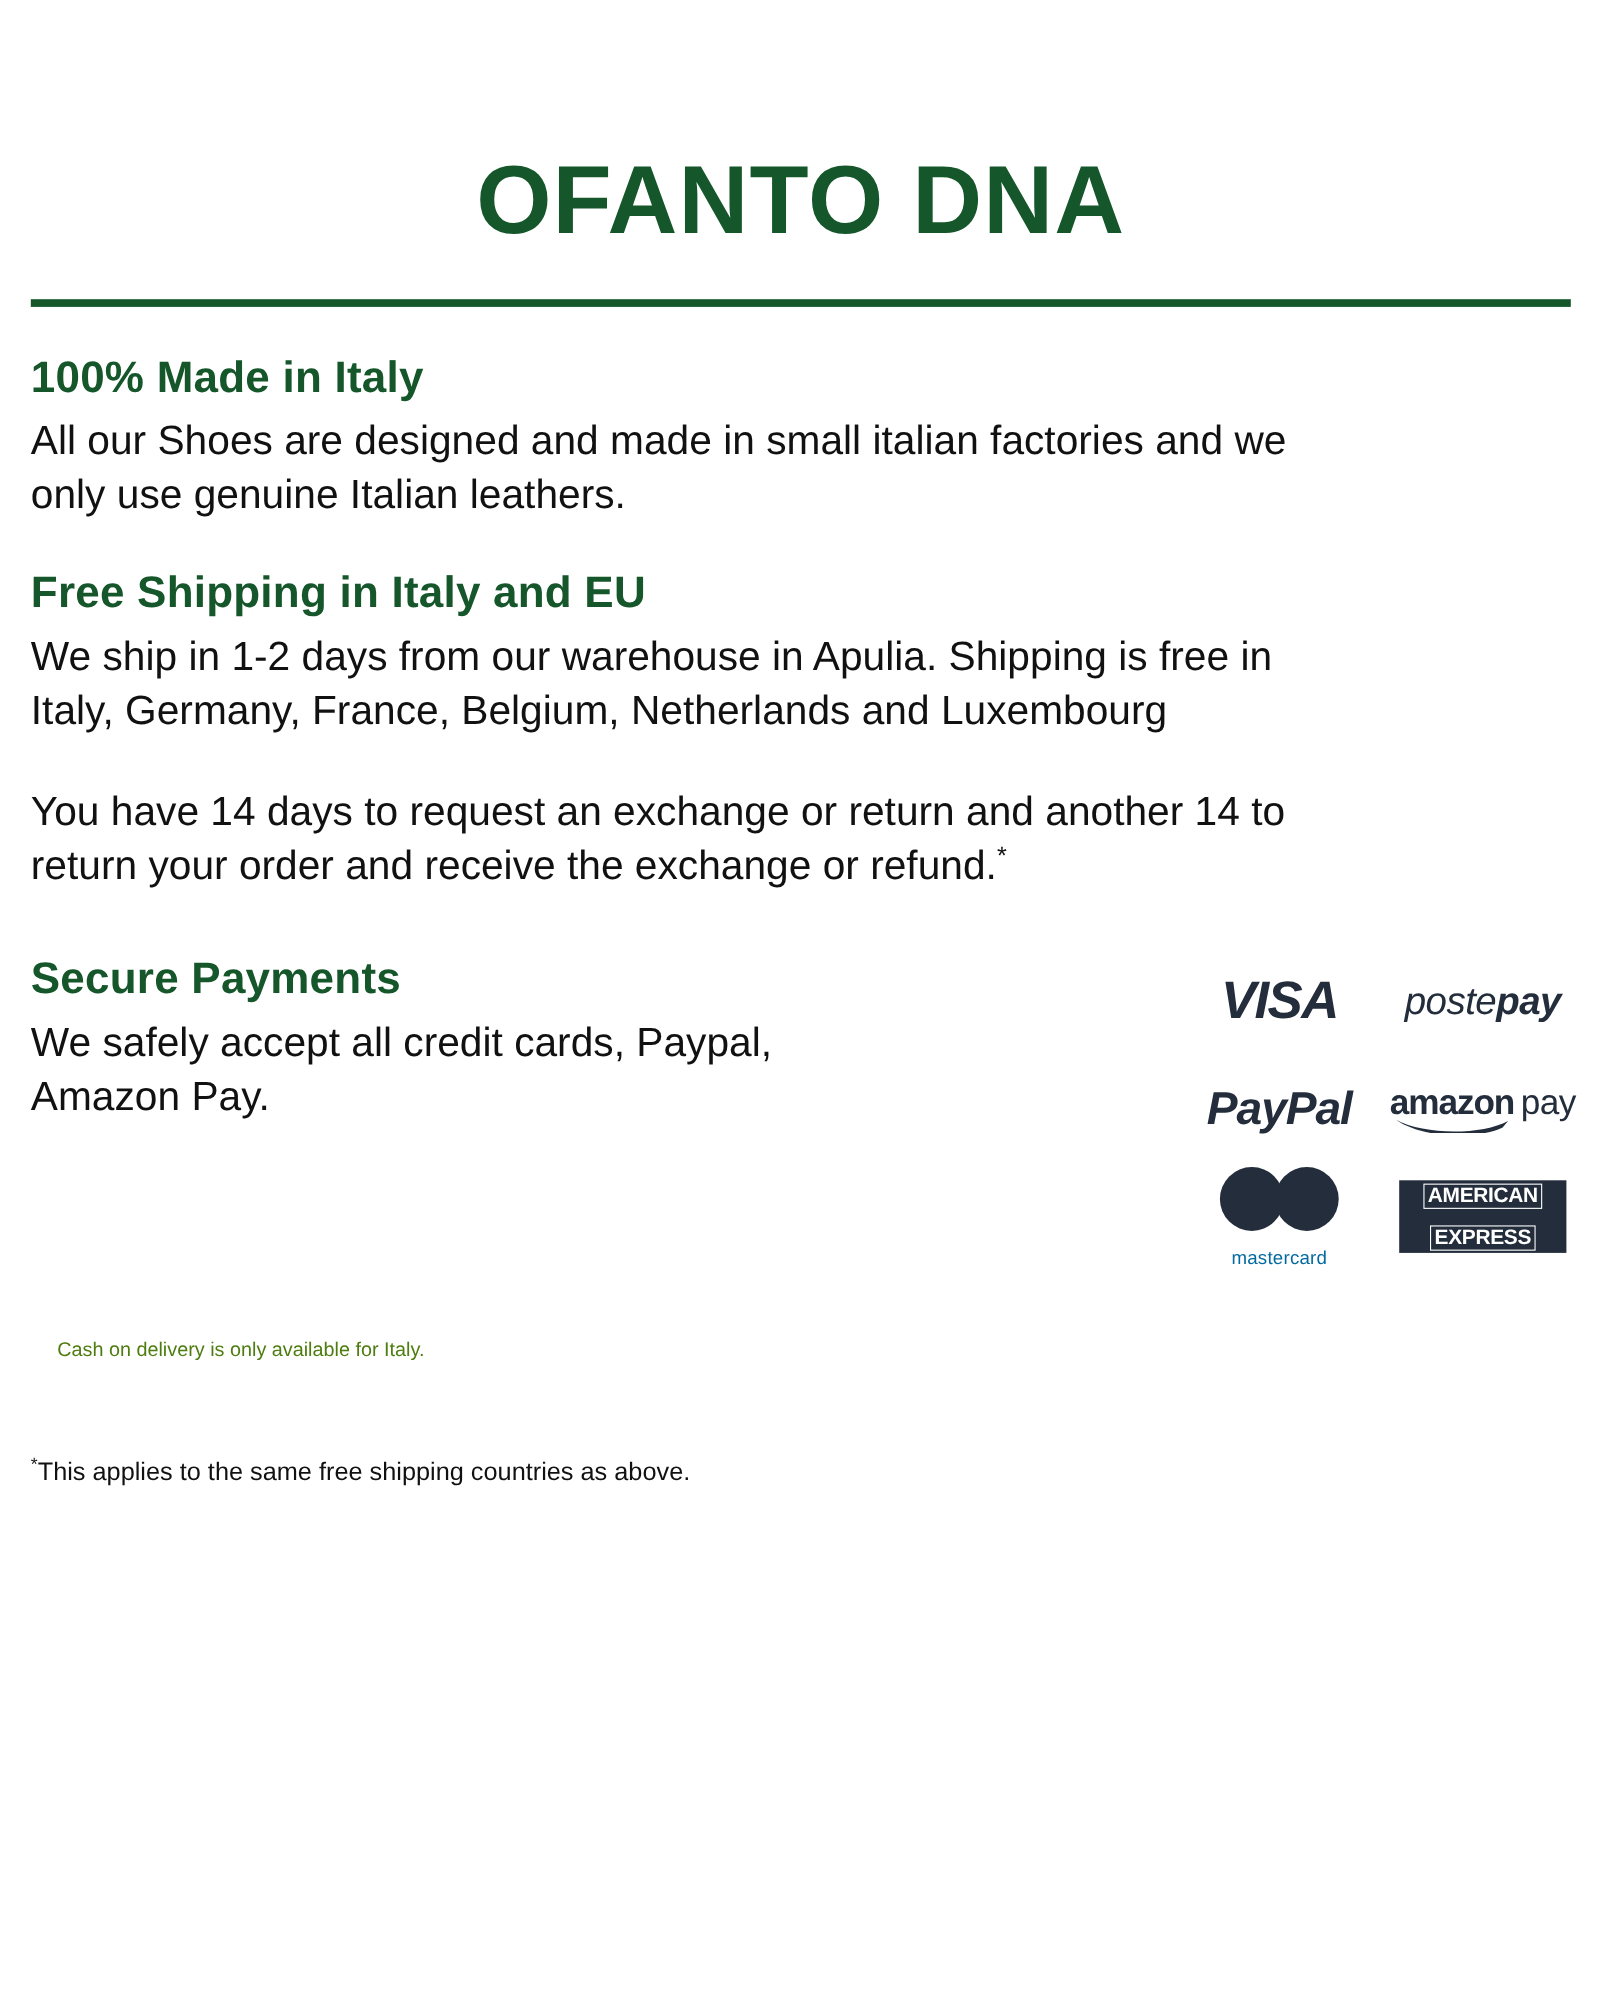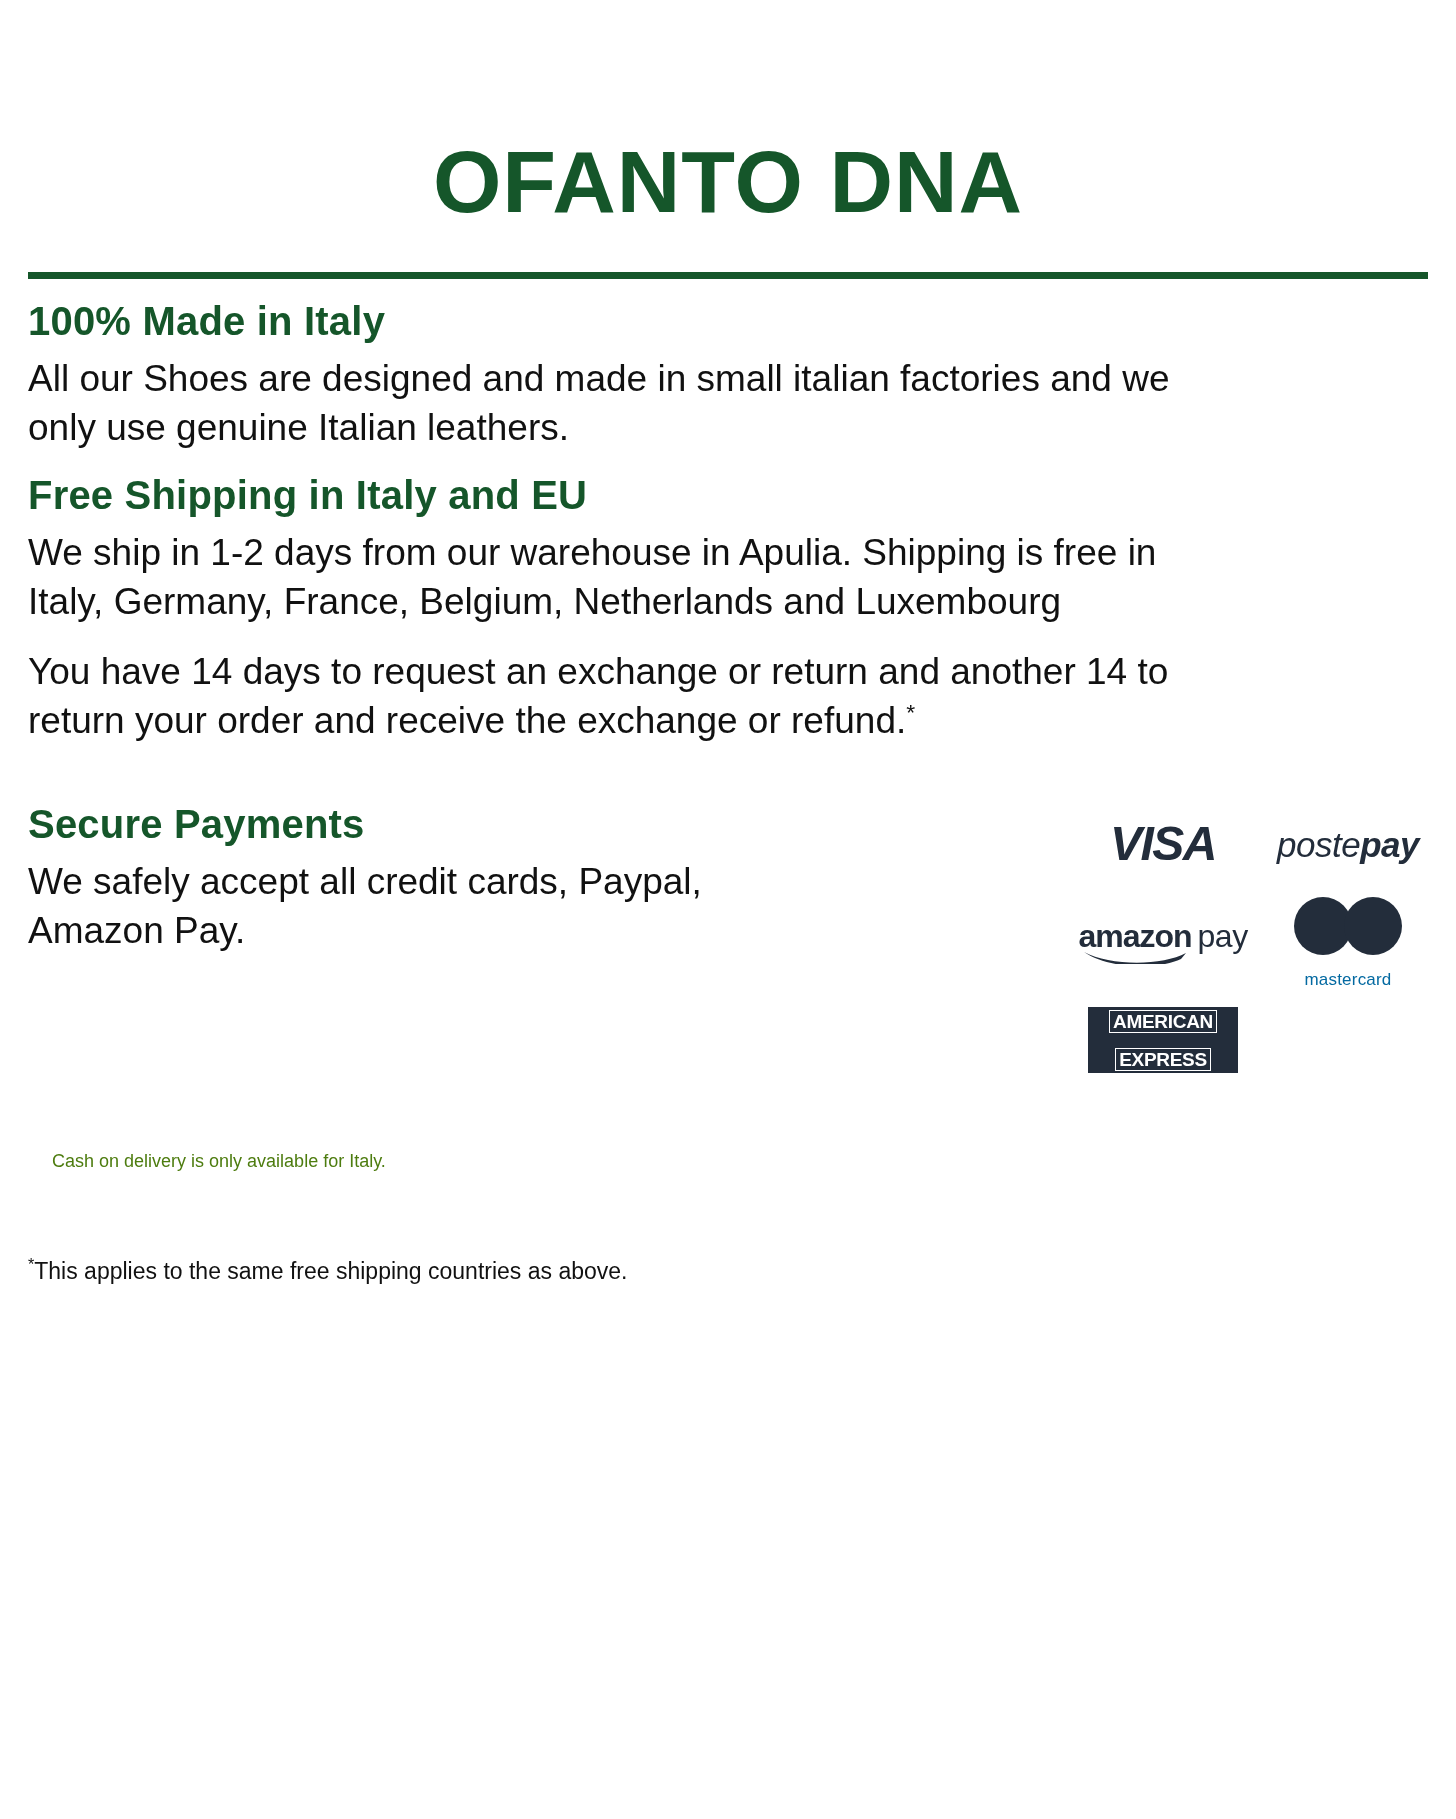--- a/index.html
+++ b/index.html
@@ -42,21 +42,21 @@
 
   .divider {
     margin-top: 46px;
     height: 7px;
     background: #15562a;
     width: 100%;
   }
 
   
   .section {
-    margin-top: 20px;
+    margin-top: 42px;
   }
 
   .section-heading {
     font-family: "Liberation Sans", sans-serif;
     font-weight: 700;
     font-size: 40px;
     line-height: 1.12;
     color: #15562a;
     margin: 0 0 10px 0;
     letter-spacing: 0.2px;
@@ -279,20 +279,23 @@
     <div class="logo-grid">
 
       <div class="logo-cell">
         <div class="logo-visa">VISA</div>
       </div>
 
       <div class="logo-cell">
         <div class="logo-postepay"><span class="lt">poste</span><span class="hv">pay</span></div>
       </div>
 
+      <div class="logo-cell">
+        <div class="logo-paypal">PayPal</div>
+      </div>
 
       <div class="logo-cell">
         <div class="logo-amazonpay">
           <span class="am">amazon</span><span class="pay">pay</span>
           <svg class="smile" viewBox="0 0 108 14">
             <path d="M2 2 C28 16, 80 16, 104 3 L99 9 C76 20, 26 19, 2 2 Z" fill="#232d3b"></path>
           </svg>
         </div>
       </div>
 

